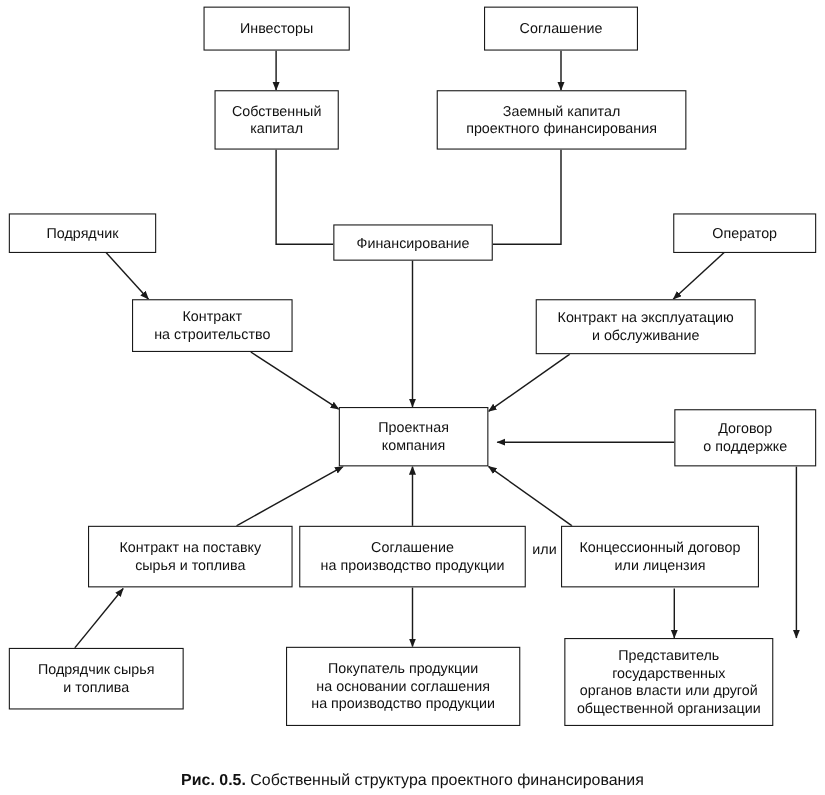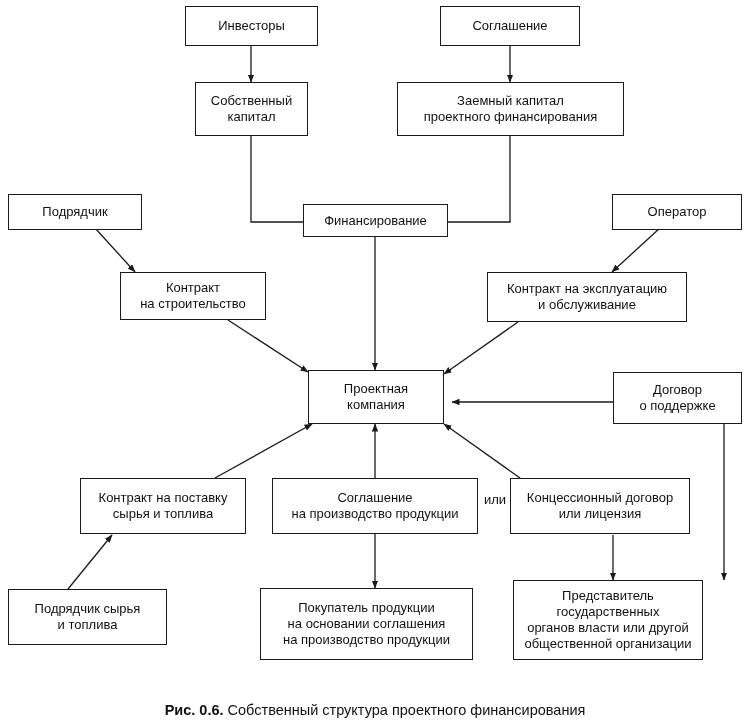--- a/index.html
+++ b/index.html
@@ -151,21 +151,21 @@
   <div class="node" style="left:308px; top:370px; width:136px; height:54px; white-space:pre-line;">
     <span style="white-space:pre-line;">Проектная
 компания</span>
   </div>
 
   <div class="node" style="left:613px; top:372px; width:129px; height:52px; white-space:pre-line;">
     <span style="white-space:pre-line;">Договор
 о поддержке</span>
   </div>
 
-  <div class="node" style="left:80px; top:478px; width:166px; height:56px; white-space:pre-line;align-items:center;">
+  <div class="node" style="left:80px; top:478px; width:186px; height:56px; white-space:pre-line;align-items:center;">
     <span style="white-space:pre-line;">Контракт на поставку
 сырья и топлива</span>
   </div>
 
   <div class="node" style="left:272px; top:478px; width:206px; height:56px; white-space:pre-line;">
     <span style="white-space:pre-line;">Соглашение
 на производство продукции</span>
   </div>
 
   <div class="node" style="left:510px; top:478px; width:180px; height:56px; white-space:pre-line;">
@@ -188,16 +188,16 @@
 на производство продукции</span>
   </div>
 
   <div class="node" style="left:513px; top:580px; width:190px; height:80px; white-space:pre-line;">
     <span style="white-space:pre-line;">Представитель государственных
 органов власти или другой
 общественной организации</span>
   </div>
 
   <div class="caption" style="top:702px;">
-    <b>Рис. 0.6.</b><span> Собственный структура проектного финансирования</span>
+    <b>Рис. 0.5.</b><span> Собственный структура проектного финансирования</span>
   </div>
 
 </div>
 
 </body></html>

